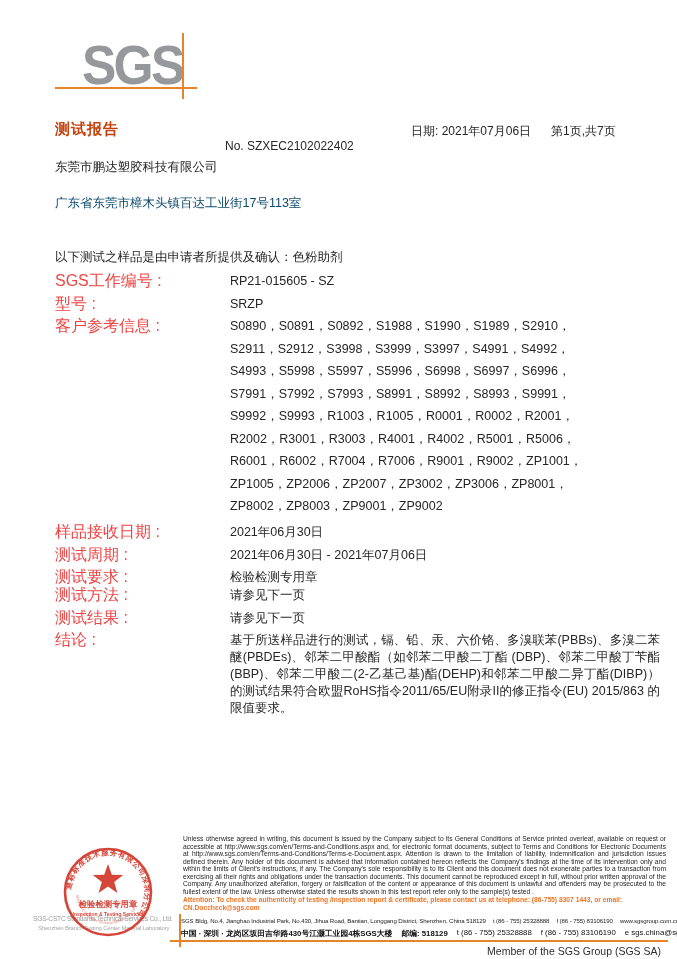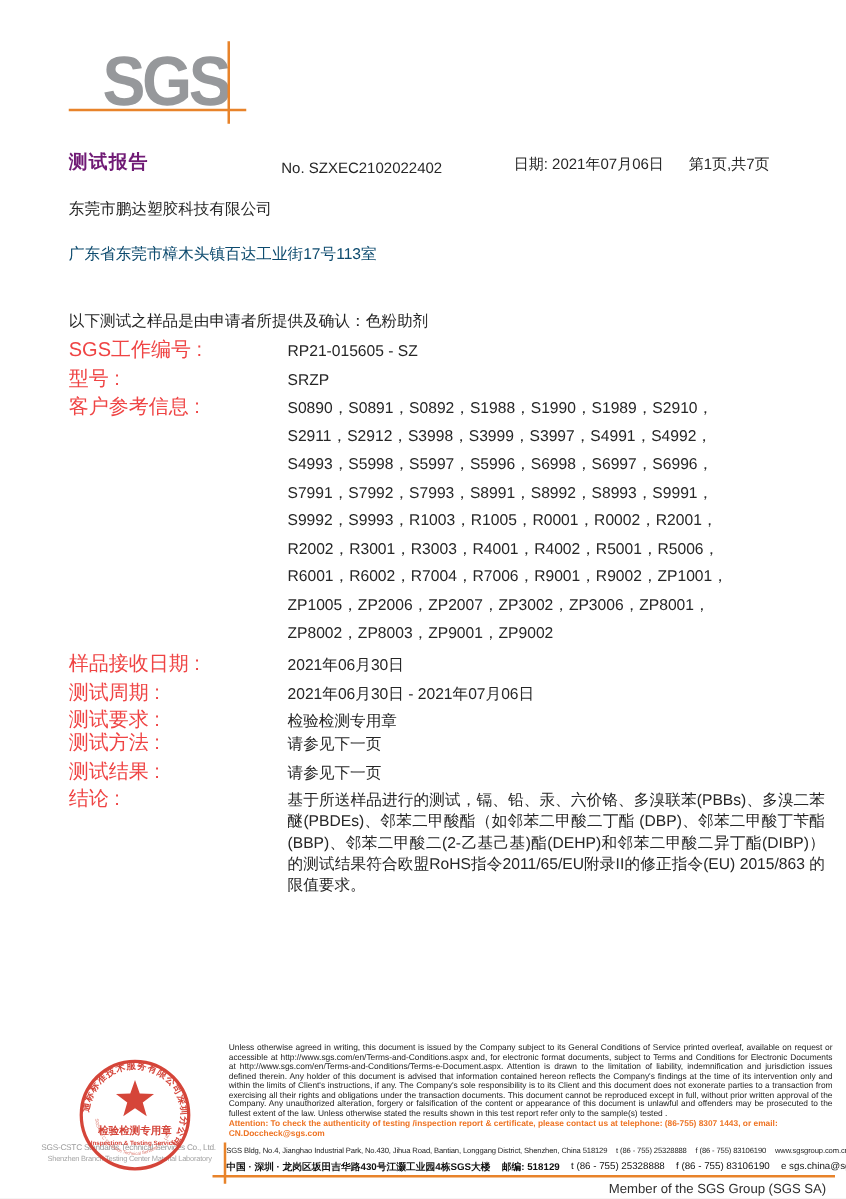--- a/index.html
+++ b/index.html
@@ -8,22 +8,22 @@
     font-family:"Liberation Sans","DejaVu Sans",sans-serif;color:#262626;overflow:hidden;
   }
   
   .logo-text{
     position:absolute;left:82px;top:40px;height:48px;line-height:50px;
     font-size:56px;font-weight:bold;color:#96989b;letter-spacing:-3px;
     transform:scaleX(.92);transform-origin:left center;
   }
   .logo-hline{position:absolute;left:55px;top:87px;width:142px;height:2px;background:#e8832a;}
   .logo-vline{position:absolute;left:182px;top:33px;width:2px;height:66px;background:#e8832a;}
-  .report-title{position:absolute;left:55px;top:120px;font-size:15px;font-weight:bold;letter-spacing:1px;color:#701a75;}
-  .report-no{position:absolute;left:225px;top:127px;font-size:12px;color:#262626;}
+  .report-title{position:absolute;left:55px;top:120px;font-size:15px;font-weight:bold;letter-spacing:1px;color:#c2410c;}
+  .report-no{position:absolute;left:225px;top:139px;font-size:12px;color:#262626;}
   .report-date{position:absolute;left:411px;top:123px;font-size:12px;color:#262626;}
   .report-page{position:absolute;left:551px;top:123px;font-size:12px;color:#262626;}
   
   .company{position:absolute;left:55px;top:159px;font-size:12.5px;color:#262626;}
   .company-addr{position:absolute;left:55px;top:195px;font-size:12.5px;color:#0c4a6e;}
   .sample-statement{position:absolute;left:55px;top:249px;font-size:12.5px;color:#262626;}
   
   .fields{position:absolute;left:55px;top:273px;width:575px;}
   .frow{display:flex;align-items:flex-start;}
   .flabel{width:175px;flex:0 0 175px;font-size:16px;line-height:16px;color:#ef4444;}

